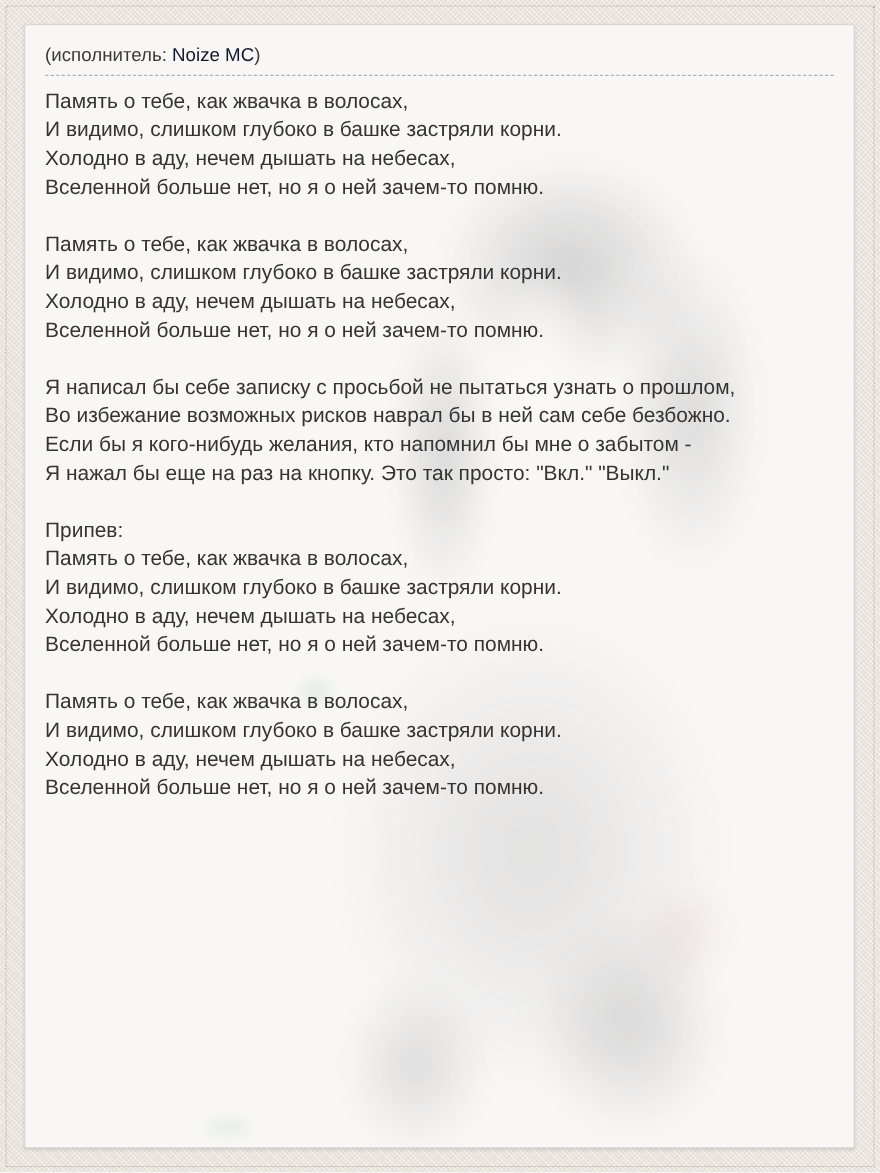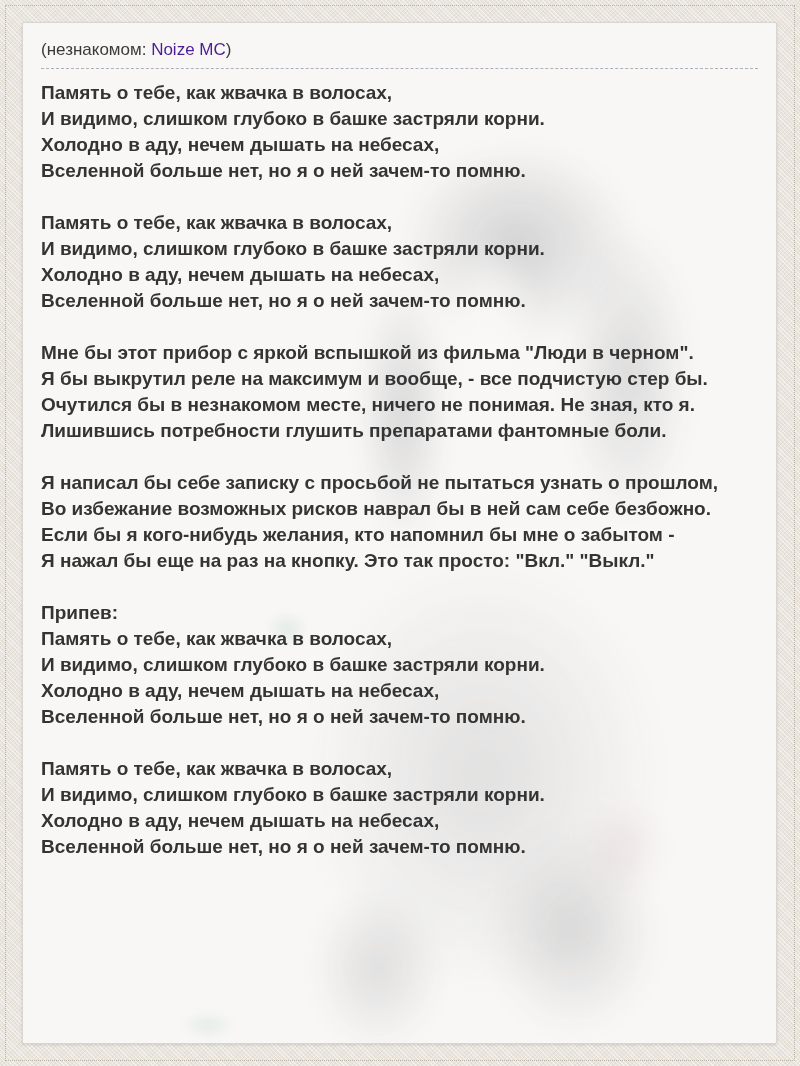--- a/index.html
+++ b/index.html
@@ -80,28 +80,28 @@
     color: #c43561;
   }
   .performer-line {
     margin-top: 2px;
     padding-bottom: 7px;
     font-size: 17px;
     line-height: 22px;
     color: #3a3a3a;
     border-bottom: 1px dashed #a8b2bd;
   }
-  .artist-link { color: #4c1d95; text-decoration: none; cursor: pointer; }
+  .artist-link { color: #0f172a; text-decoration: none; cursor: pointer; }
   .lyrics {
     margin-top: 11px;
     font-size: 19px;
     line-height: 26px;
     color: #343434;
   }
-  .stanza { white-space: pre-line; margin: 0 0 26px 0; font-weight: bold; }
+  .stanza { white-space: pre-line; margin: 0 0 26px 0; }
 </style>
 </head>
 <body>
 
 <div class="page">
   <div class="texture-frame"></div>
 
   <div class="card">
 
     <div class="photo">
@@ -112,35 +112,31 @@
       <div class="blob b-body"></div>
       <div class="blob b-body-right"></div>
       <div class="blob b-body-left"></div>
       <div class="blob b-warm"></div>
       <div class="blob b-green-1"></div>
       <div class="blob b-green-2"></div>
     </div>
 
     <div class="content">
 
-      <div class="performer-line"><span>(незнакомом: </span><a href="#" class="artist-link">Noize MC</a><span>)</span></div>
+      <div class="performer-line"><span>(исполнитель: </span><a href="#" class="artist-link">Noize MC</a><span>)</span></div>
 
       <div class="lyrics">
           <p class="stanza">Память о тебе, как жвачка в волосах,
 И видимо, слишком глубоко в башке застряли корни.
 Холодно в аду, нечем дышать на небесах,
 Вселенной больше нет, но я о ней зачем-то помню.</p>
           <p class="stanza">Память о тебе, как жвачка в волосах,
 И видимо, слишком глубоко в башке застряли корни.
 Холодно в аду, нечем дышать на небесах,
 Вселенной больше нет, но я о ней зачем-то помню.</p>
-          <p class="stanza">Мне бы этот прибор с яркой вспышкой из фильма "Люди в черном".
-Я бы выкрутил реле на максимум и вообще, - все подчистую стер бы.
-Очутился бы в незнакомом месте, ничего не понимая. Не зная, кто я.
-Лишившись потребности глушить препаратами фантомные боли.</p>
           <p class="stanza">Я написал бы себе записку с просьбой не пытаться узнать о прошлом,
 Во избежание возможных рисков наврал бы в ней сам себе безбожно.
 Если бы я кого-нибудь желания, кто напомнил бы мне о забытом -
 Я нажал бы еще на раз на кнопку. Это так просто: "Вкл." "Выкл."</p>
           <p class="stanza">Припев:
 Память о тебе, как жвачка в волосах,
 И видимо, слишком глубоко в башке застряли корни.
 Холодно в аду, нечем дышать на небесах,
 Вселенной больше нет, но я о ней зачем-то помню.</p>
           <p class="stanza">Память о тебе, как жвачка в волосах,

